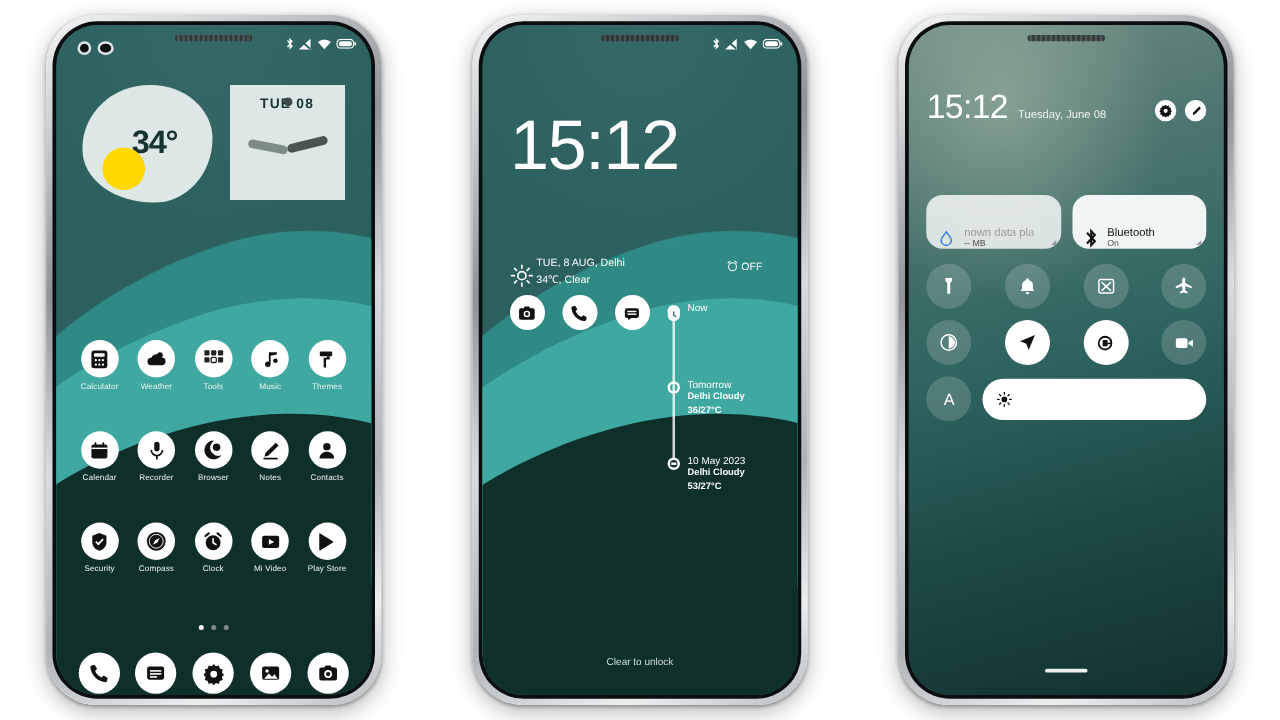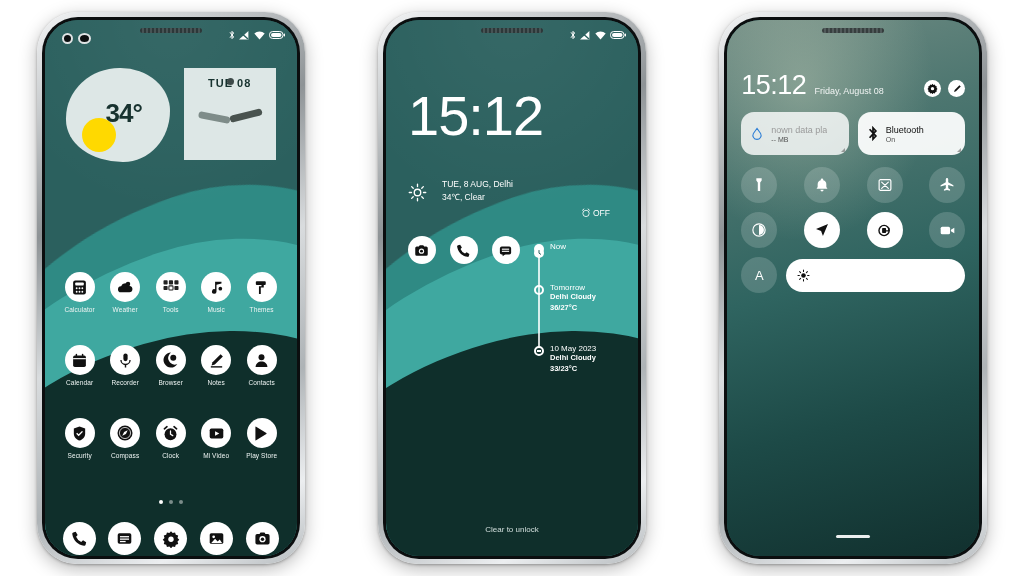--- a/index.html
+++ b/index.html
@@ -110,21 +110,21 @@
 
   .dots { position:absolute; left:0; right:0; display:flex; justify-content:center; gap:6px; z-index:10;}
   .dot { width:4px; height:4px; border-radius:50%; background:rgba(255,255,255,.45); }
   .dot.on { background:#ffffff; }
 
   .dock { position:absolute; left:0; right:0; z-index:10; padding:0 18px; display:flex; justify-content:space-between; }
   .dock-ic { width:33px; height:33px; border-radius:50%; background:#fff; display:flex; align-items:center; justify-content:center;}
 
   
   .lk-time { position:absolute; top:68px; left:22px; font-size:56px; font-weight:300; color:#fff; letter-spacing:-1px; z-index:10; line-height:1;}
-  .lk-weather { position:absolute; top:158px; left:22px; right:18px; display:flex; align-items:center; gap:15px; z-index:10;}
+  .lk-weather { position:absolute; top:184px; left:22px; right:18px; display:flex; align-items:flex-end; gap:2px; z-index:10;}
   .lk-w-text { color:#fff; font-size:8.5px; line-height:1.55; }
   .lk-alarm { position:absolute; right:28px; top:188px; display:flex; align-items:center; gap:2px; color:#fff; font-size:8.5px; z-index:10;}
   .lk-short { position:absolute; top:216px; left:22px; display:flex; gap:14px; z-index:10;}
   .lk-short-ic { width:28px; height:28px; border-radius:50%; background:#fff; display:flex; align-items:center; justify-content:center;}
 
   .timeline { position:absolute; left:148px; top:222px; z-index:10; width:110px; }
   .tl-line { position:absolute; left:4.5px; top:8px; bottom:26px; width:1.2px; background:rgba(255,255,255,.8); }
   .tl-item { position:relative; padding-left:16px; color:#fff; }
   .tl-bullet { position:absolute; left:0; top:2px; width:10px; height:10px; border-radius:50%; background:#fff; }
   .tl-bullet.ring { background:transparent; border:2px solid #fff; }
@@ -141,21 +141,21 @@
     background: radial-gradient(80% 45% at 30% 12%, rgba(220,225,200,.35), rgba(0,0,0,0) 65%); }
   .qs-panel { position:absolute; inset:0; z-index:10; padding:0 14px; }
   .qs-head { display:flex; align-items:flex-end; gap:8px; margin-top:52px; }
   .qs-time { font-size:27px; font-weight:300; color:#fff; line-height:1; letter-spacing:-.5px;}
   .qs-date { font-size:9px; color:#f0f4f3; padding-bottom:3px; }
   .qs-head-btns { margin-left:auto; display:flex; gap:7px; padding-bottom:2px;}
   .qs-hb { width:17px; height:17px; border-radius:50%; background:#fff; display:flex; align-items:center; justify-content:center;}
 
   .qs-cards { display:flex; gap:9px; margin-top:13px; }
   .qs-card { position:relative; flex:1; height:43px; border-radius:13px; background:rgba(255,255,255,.93);
-     display:flex; align-items:center; gap:7px; padding:0 9px; overflow:hidden; }
+     display:flex; align-items:flex-end; gap:7px; padding:0 9px; overflow:hidden;margin-top:44px; }
   .qs-card.translucent { background:rgba(255,255,255,.80); }
   .qs-card-txt { display:flex; flex-direction:column; gap:1px; min-width:0; }
   .qs-card-t { font-size:9px; font-weight:400; color:#101010; white-space:nowrap; overflow:hidden; }
   .qs-card-s { font-size:7px; color:#515151; white-space:nowrap; overflow:hidden;}
   .qs-card-t.dim { color:#9a9a9a; font-weight:400; }
   .qs-corner { position:absolute; right:4px; bottom:3px; width:0; height:0;
      border-left:4px solid transparent; border-bottom:4px solid rgba(90,90,90,.55); }
 
   .qs-toggles { margin-top:12px; }
   .qs-trow { display:flex; justify-content:space-between; margin-bottom:9px; }
@@ -508,62 +508,62 @@
                 <path fill="#111" d="M7 17.6h5l-4.4 3.6z"></path>
                 <rect x="6.2" y="9" width="11.6" height="1.8" fill="#fff"></rect>
                 <rect x="6.2" y="12.4" width="11.6" height="1.8" fill="#fff"></rect>
               </svg>
           </span>
         </div>
 
         <div class="timeline">
           <div class="tl-line"></div>
 
-          <div class="tl-item" style="margin-bottom:32px">
+          <div class="tl-item" style="margin-bottom:52px">
             <span class="tl-bullet">
               <svg width="10" height="10" viewBox="0 0 12 12">
                   <circle cx="6" cy="6" r="6" fill="#fff"></circle>
                   <path d="M6 3v3.2l2 1.3" stroke="#2b605e" stroke-width="1.2" fill="none" stroke-linecap="round"></path>
                 </svg>
             </span>
             <div class="tl-title">Now</div>
           </div>
 
           <div class="tl-item" style="margin-bottom:31px">
             <span class="tl-bullet ring"></span>
             <div class="tl-title">Tomorrow</div>
             <div class="tl-sub">Delhi Cloudy</div>
             <div class="tl-sub">36/27°C</div>
           </div>
 
           <div class="tl-item">
             <span class="tl-bullet ring2"></span>
             <div class="tl-title">10 May 2023</div>
             <div class="tl-sub">Delhi Cloudy</div>
-            <div class="tl-sub">33/23°C</div>
+            <div class="tl-sub">53/27°C</div>
           </div>
         </div>
 
         <div class="slide">Clear to unlock</div>
       </div>
     </div>
   </div>
 
   <div class="phone">
     <div class="phone-inner">
       <div class="screen">
         <div class="qs-wall"></div>
         <div class="notch-pill"></div>
 
 
         <div class="qs-panel">
 
           <div class="qs-head">
             <span class="qs-time">15:12</span>
-            <span class="qs-date">Friday, August 08</span>
+            <span class="qs-date">Tuesday, June 08</span>
             <span class="qs-head-btns">
               <span class="qs-hb">
                 <svg width="11" height="11" viewBox="0 0 24 24">
                     <path fill="#111" d="M12 1.6l2.2 2.5 3.2-.9 1 3.2 3.2 1-.9 3.2 2.3 2.4-2.3 2.4.9 3.2-3.2 1-1 3.2-3.2-.9L12 24.4 9.8 21.9l-3.2.9-1-3.2-3.2-1 .9-3.2L1 13l2.3-2.4-.9-3.2 3.2-1 1-3.2 3.2.9z"></path>
                     <circle cx="12" cy="12.4" r="3.6" fill="#fff"></circle>
                   </svg>
               </span>
               <span class="qs-hb">
                 <svg width="10" height="10" viewBox="0 0 24 24">
                     <path fill="#111" d="M17.8 3 21 6.2 9.6 17.6 5 19l1.4-4.6z"></path>

